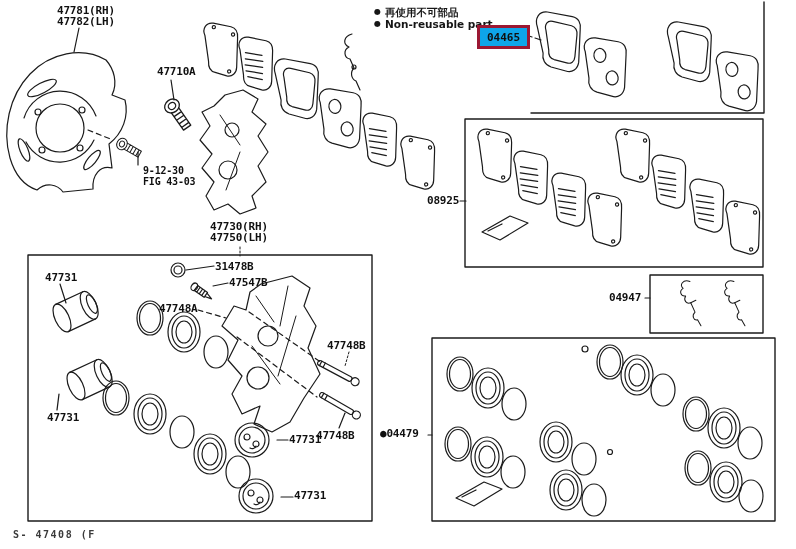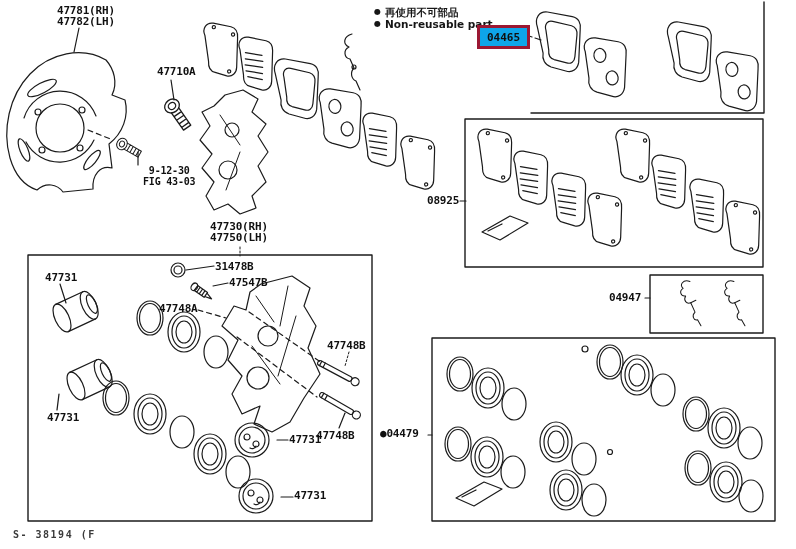--- a/index.html
+++ b/index.html
@@ -1,17 +1,17 @@
 <!DOCTYPE html>
 <html><head>
 <meta charset="utf-8">
 <style>
   html,body{margin:0;padding:0;background:#fff;}
   #stage{position:relative;width:796px;height:549px;background:#fff;overflow:hidden;
-         font-family:"DejaVu Sans Mono","Liberation Mono",monospace;text-align:center;}
+         font-family:"DejaVu Sans Mono","Liberation Mono",monospace;}
   #art{position:absolute;left:0;top:0;}
   #art *{stroke:#1b1b1b;fill:none;stroke-width:1.2;stroke-linejoin:round;stroke-linecap:round;}
   #art .thin{stroke-width:1;}
   #art .box{stroke-width:1.4;}
   #art .dash{stroke-dasharray:5,4;}
   #art .dot{stroke-dasharray:2,2;stroke-width:1;}
   .lbl{position:absolute;font-size:11px;line-height:11px;font-weight:700;color:#101010;
        letter-spacing:-0.2px;white-space:nowrap;}
   .lbl .ln{display:block;}
   .ref{font-size:10px;line-height:10.5px;margin-left:24px;}
@@ -290,15 +290,15 @@
 <div class="lbl" style="left:316px;top:430px">47748B</div>
 <div class="lbl" style="left:289px;top:434px">47731</div>
 <div class="lbl" style="left:294px;top:490px">47731</div>
 <div class="lbl" style="left:427px;top:195px">08925</div>
 <div class="lbl" style="left:609px;top:292px">04947</div>
 
 <div class="lbl" style="left:380px;top:428px">
   <span>●</span><span>04479</span>
 </div>
 
-<div id="footer">S- 38194 (F</div>
+<div id="footer">S- 47408 (F</div>
 
 </div>
 
 </body></html>

